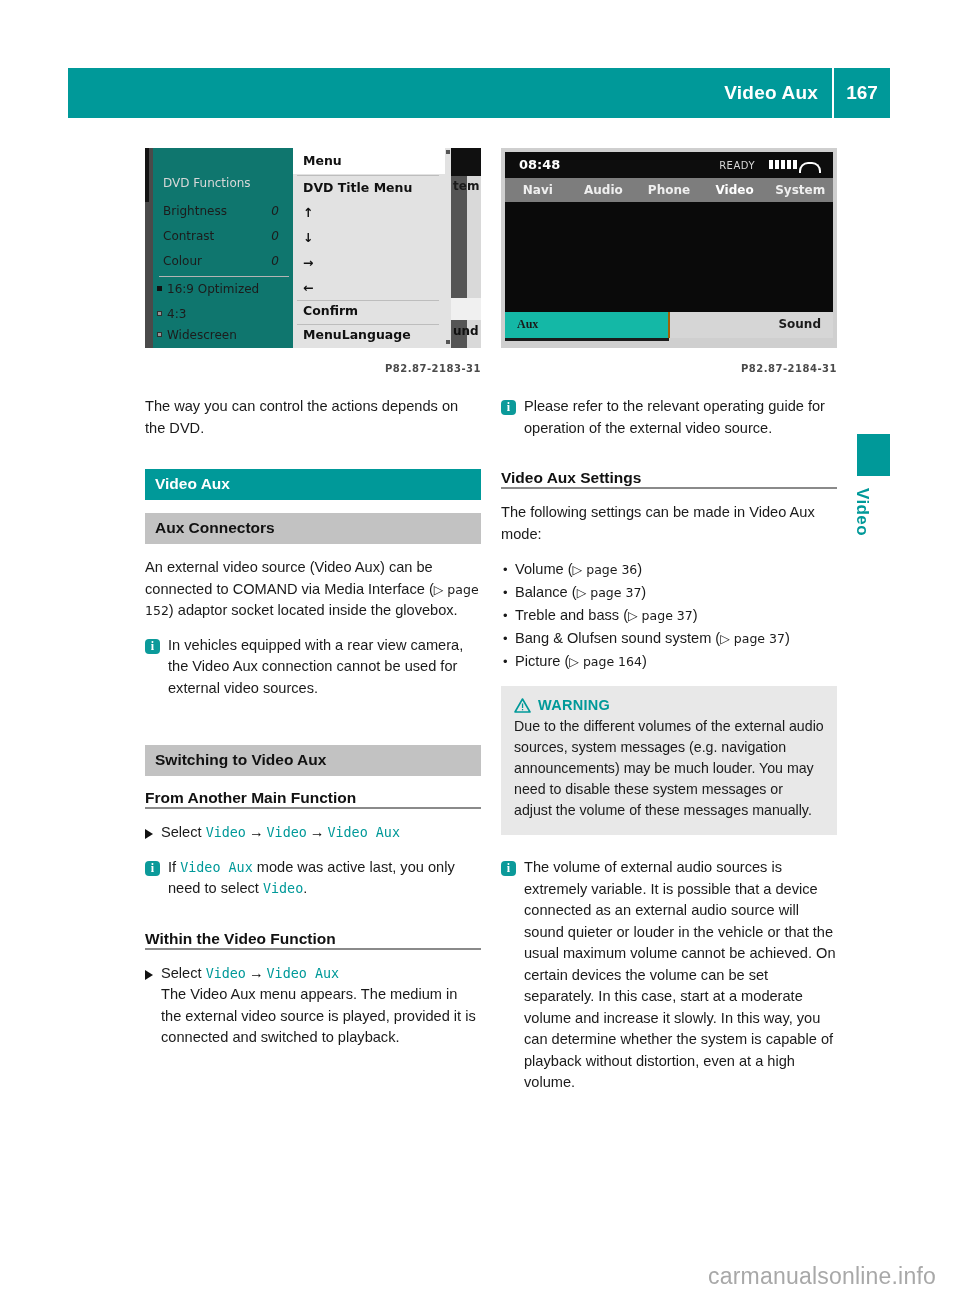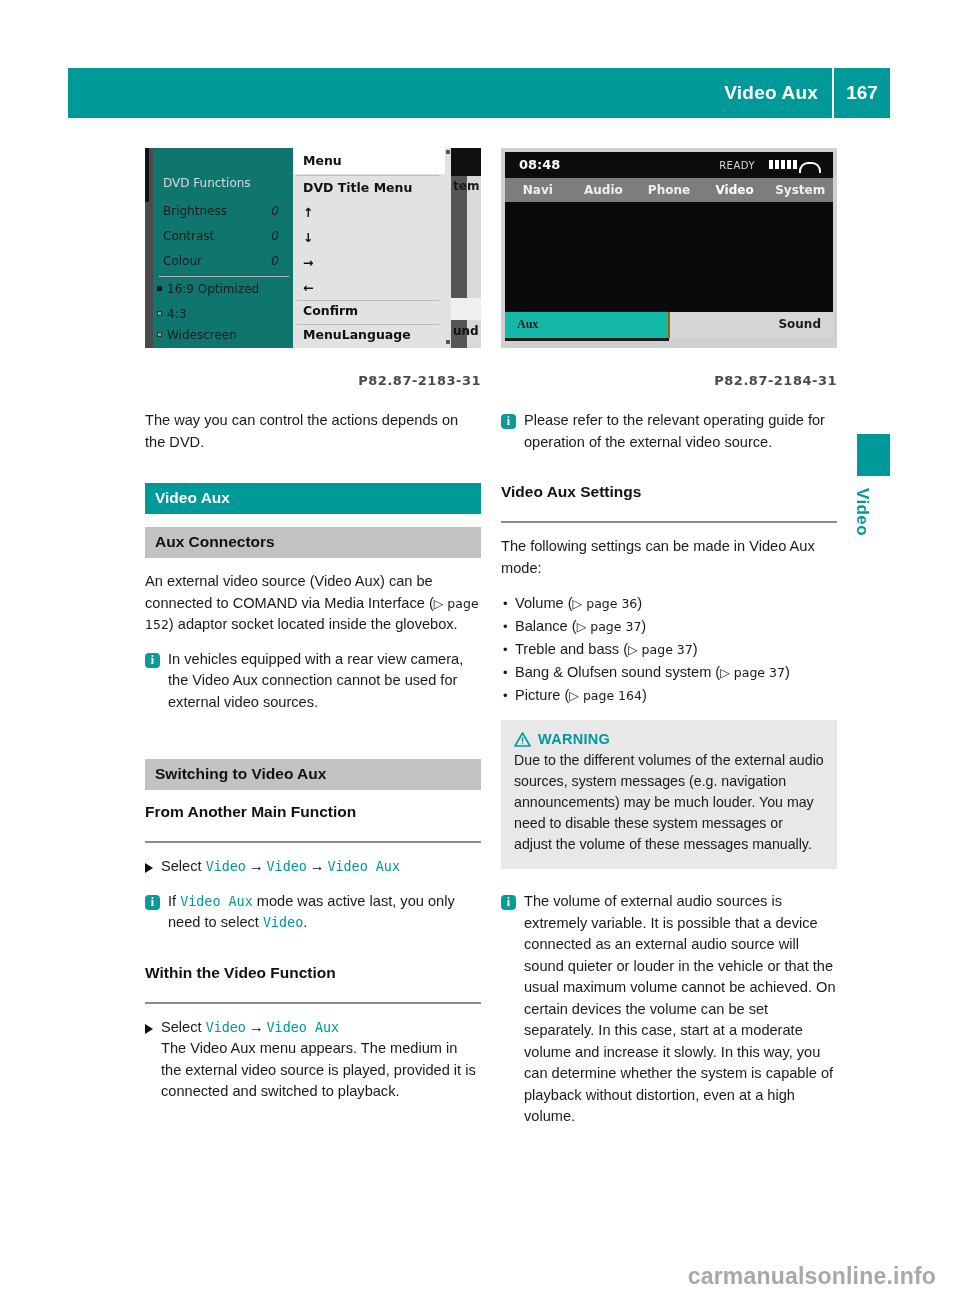--- a/index.html
+++ b/index.html
@@ -54,25 +54,25 @@
     top: 148px;
     width: 336px;
   }
   .col-left  { left: 145px; }
   .col-right { left: 501px; }
 
   
   .figure { width: 336px; }
   .fig-caption {
     text-align: right;
-    font-size: 13px;
+    font-size: 10px;
     font-weight: bold;
     color: #4a4a4a;
     letter-spacing: .5px;
-    margin-top: 25px;
+    margin-top: 15px;
     font-family: "DejaVu Sans", sans-serif;
   }
 
   
   .dvdfig {
     width: 336px;
     height: 200px;
     background: #d9d9d9;
     position: relative;
     overflow: hidden;
@@ -213,21 +213,21 @@
     color: #111111;
     font-size: 15.5px;
     font-weight: bold;
     padding: 6px 10px 7px 10px;
     box-sizing: border-box;
   }
   .head-rule {
     font-size: 15.5px;
     font-weight: bold;
     color: #111111;
-    padding-bottom: 20px;
+    padding-bottom: 0;
     border-bottom: 2.5px solid #8a8a8a;
   }
 
   
   .note { display: flex; gap: 8px; }
   .note .ico {
     flex: 0 0 auto;
     width: 15px; height: 15px;
     background: #0b9a9a;
     border-radius: 4px;
@@ -308,21 +308,20 @@
     letter-spacing: .4px;
   }
 
   
   .footer-wm {
     position: absolute;
     right: 24px; bottom: 12px;
     color: #a8a8a8;
     font-size: 23px;
     letter-spacing: .2px;
-    font-weight: bold;
   }
 </style>
 </head>
 <body>
 
 <div class="header-bar">
   <span class="header-title">Video Aux</span>
   <div class="header-divider"></div>
   <span class="header-page">167</span>
 </div>

